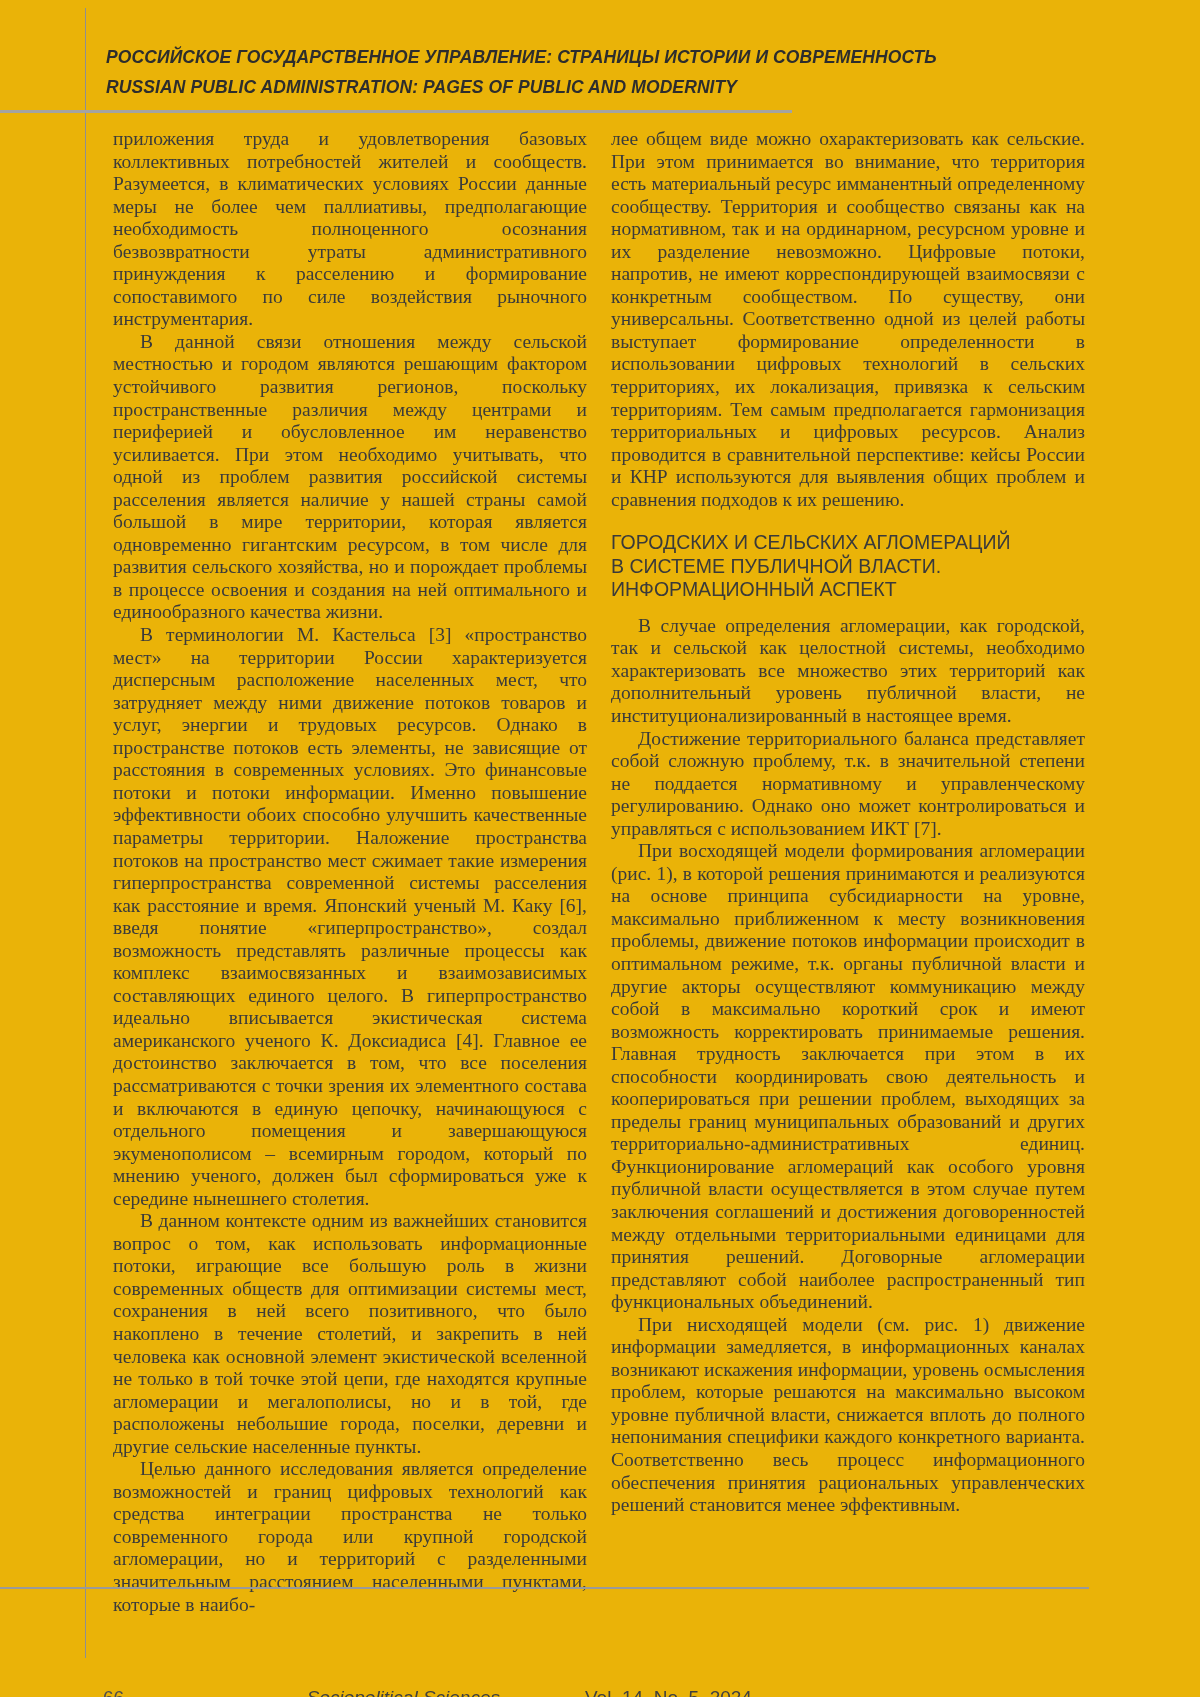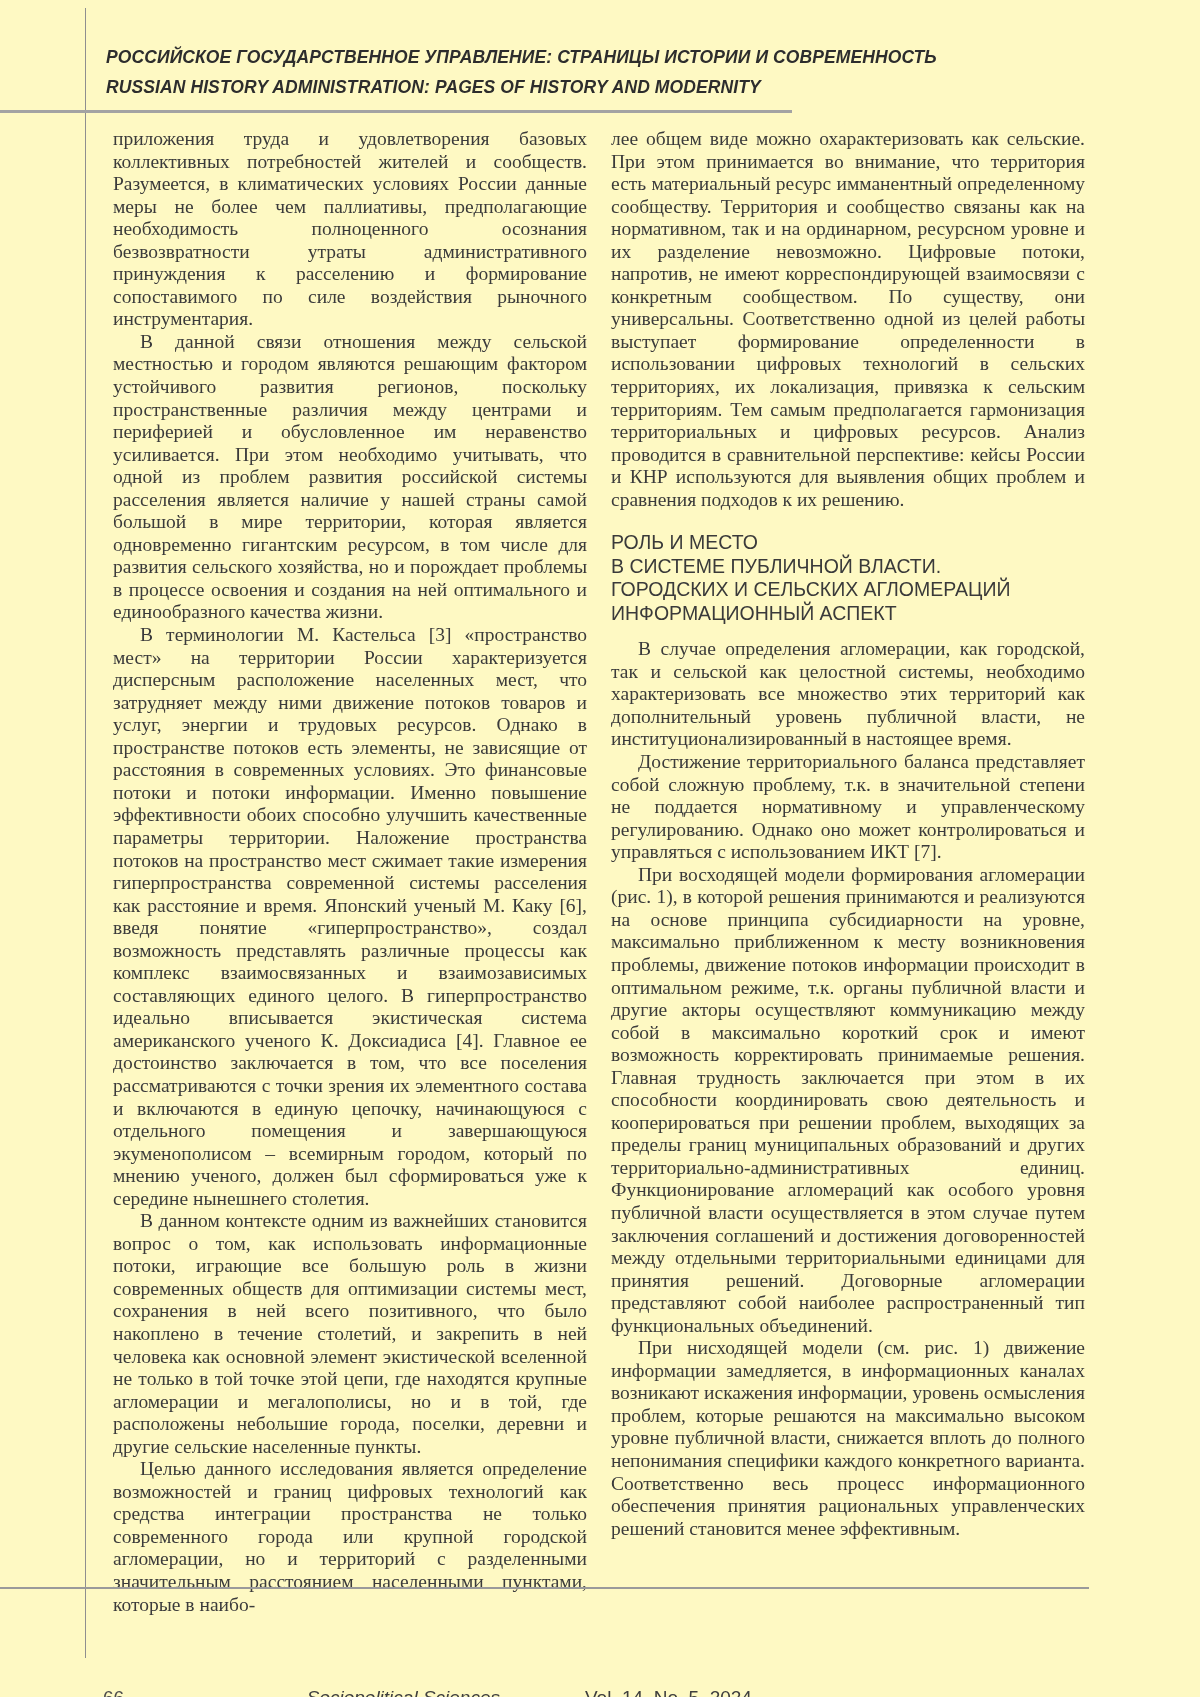--- a/index.html
+++ b/index.html
@@ -1,20 +1,20 @@
 <!DOCTYPE html>
 <html lang="ru"><head>
 <meta charset="utf-8">
 <style>
   html, body { margin: 0; padding: 0; background: #ffffff; }
   .page {
     position: relative;
     width: 1200px;
     height: 1697px;
-    background: #fef9c3;
+    background: #eab308;
     font-family: "Liberation Serif", serif;
     overflow: hidden;
   }
   
   .vrule {
     position: absolute;
     left: 85px; top: 8px;
     width: 1px; height: 1650px;
     background: #8f8f8f;
   }
@@ -73,39 +73,38 @@
 </style>
 </head>
 <body>
 
 <div class="page">
 
   <div class="vrule"></div>
 
   <div class="running-head">
     <div class="ht">РОССИЙСКОЕ ГОСУДАРСТВЕННОЕ УПРАВЛЕНИЕ: СТРАНИЦЫ ИСТОРИИ И СОВРЕМЕННОСТЬ</div>
-    <div class="ht">RUSSIAN HISTORY ADMINISTRATION: PAGES OF HISTORY AND MODERNITY</div>
+    <div class="ht">RUSSIAN PUBLIC ADMINISTRATION: PAGES OF PUBLIC AND MODERNITY</div>
   </div>
 
   <div class="hrule top"></div>
 
   <div class="col left">
     <p>приложения труда и удовлетворения базовых коллективных потребностей жителей и сообществ. Разумеется, в климатических условиях России данные меры не более чем паллиативы, предполагающие необходимость полноценного осознания безвозвратности утраты административного принуждения к расселению и формирование сопоставимого по силе воздействия рыночного инструментария.</p>
     <p class="ind">В данной связи отношения между сельской местностью и городом являются решающим фактором устойчивого развития регионов, поскольку пространственные различия между центрами и периферией и обусловленное им неравенство усиливается. При этом необходимо учитывать, что одной из проблем развития российской системы расселения является наличие у нашей страны самой большой в мире территории, которая является одновременно гигантским ресурсом, в том числе для развития сельского хозяйства, но и порождает проблемы в процессе освоения и создания на ней оптимального и единообразного качества жизни.</p>
     <p class="ind">В терминологии М. Кастельса [3] «пространство мест» на территории России характеризуется дисперсным расположение населенных мест, что затрудняет между ними движение потоков товаров и услуг, энергии и трудовых ресурсов. Однако в пространстве потоков есть элементы, не зависящие от расстояния в современных условиях. Это финансовые потоки и потоки информации. Именно повышение эффективности обоих способно улучшить качественные параметры территории. Наложение пространства потоков на пространство мест сжимает такие измерения гиперпространства современной системы расселения как расстояние и время. Японский ученый М. Каку [6], введя понятие «гиперпространство», создал возможность представлять различные процессы как комплекс взаимосвязанных и взаимозависимых составляющих единого целого. В гиперпространство идеально вписывается экистическая система американского ученого К. Доксиадиса [4]. Главное ее достоинство заключается в том, что все поселения рассматриваются с точки зрения их элементного состава и включаются в единую цепочку, начинающуюся с отдельного помещения и завершающуюся экуменополисом – всемирным городом, который по мнению ученого, должен был сформироваться уже к середине нынешнего столетия.</p>
     <p class="ind">В данном контексте одним из важнейших становится вопрос о том, как использовать информационные потоки, играющие все большую роль в жизни современных обществ для оптимизации системы мест, сохранения в ней всего позитивного, что было накоплено в течение столетий, и закрепить в ней человека как основной элемент экистической вселенной не только в той точке этой цепи, где находятся крупные агломерации и мегалополисы, но и в той, где расположены небольшие города, поселки, деревни и другие сельские населенные пункты.</p>
     <p class="ind">Целью данного исследования является определение возможностей и границ цифровых технологий как средства интеграции пространства не только современного города или крупной городской агломерации, но и территорий с разделенными значительным расстоянием населенными пунктами, которые в наибо-</p>
   </div>
 
   <div class="col right">
     <p>лее общем виде можно охарактеризовать как сельские. При этом принимается во внимание, что территория есть материальный ресурс имманентный определенному сообществу. Территория и сообщество связаны как на нормативном, так и на ординарном, ресурсном уровне и их разделение невозможно. Цифровые потоки, напротив, не имеют корреспондирующей взаимосвязи с конкретным сообществом. По существу, они универсальны. Соответственно одной из целей работы выступает формирование определенности в использовании цифровых технологий в сельских территориях, их локализация, привязка к сельским территориям. Тем самым предполагается гармонизация территориальных и цифровых ресурсов. Анализ проводится в сравнительной перспективе: кейсы России и КНР используются для выявления общих проблем и сравнения подходов к их решению.</p>
     <div class="section-heading">
-      <div>РОЛЬ И МЕСТО</div>
+      <div>ГОРОДСКИХ И СЕЛЬСКИХ АГЛОМЕРАЦИЙ</div>
       <div>В СИСТЕМЕ ПУБЛИЧНОЙ ВЛАСТИ.</div>
-      <div>ГОРОДСКИХ И СЕЛЬСКИХ АГЛОМЕРАЦИЙ</div>
       <div>ИНФОРМАЦИОННЫЙ АСПЕКТ</div>
     </div>
     <p class="ind">В случае определения агломерации, как городской, так и сельской как целостной системы, необходимо характеризовать все множество этих территорий как дополнительный уровень публичной власти, не институционализированный в настоящее время.</p>
     <p class="ind">Достижение территориального баланса представляет собой сложную проблему, т.к. в значительной степени не поддается нормативному и управленческому регулированию. Однако оно может контролироваться и управляться с использованием ИКТ [7].</p>
     <p class="ind">При восходящей модели формирования агломерации (рис. 1), в которой решения принимаются и реализуются на основе принципа субсидиарности на уровне, максимально приближенном к месту возникновения проблемы, движение потоков информации происходит в оптимальном режиме, т.к. органы публичной власти и другие акторы осуществляют коммуникацию между собой в максимально короткий срок и имеют возможность корректировать принимаемые решения. Главная трудность заключается при этом в их способности координировать свою деятельность и кооперироваться при решении проблем, выходящих за пределы границ муниципальных образований и других территориально-административных единиц. Функционирование агломераций как особого уровня публичной власти осуществляется в этом случае путем заключения соглашений и достижения договоренностей между отдельными территориальными единицами для принятия решений. Договорные агломерации представляют собой наиболее распространенный тип функциональных объединений.</p>
     <p class="ind">При нисходящей модели (см. рис. 1) движение информации замедляется, в информационных каналах возникают искажения информации, уровень осмысления проблем, которые решаются на максимально высоком уровне публичной власти, снижается вплоть до полного непонимания специфики каждого конкретного варианта. Соответственно весь процесс информационного обеспечения принятия рациональных управленческих решений становится менее эффективным.</p>
   </div>
 
   <div class="hrule bottom"></div>
 

